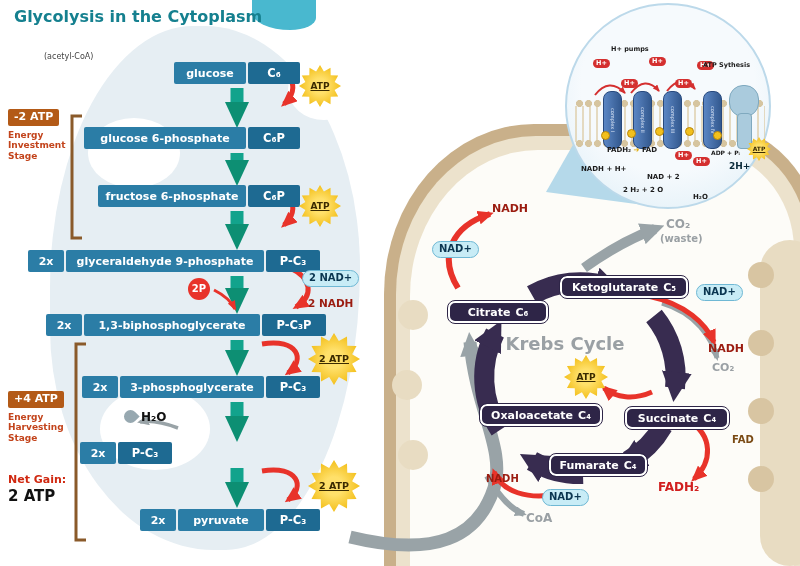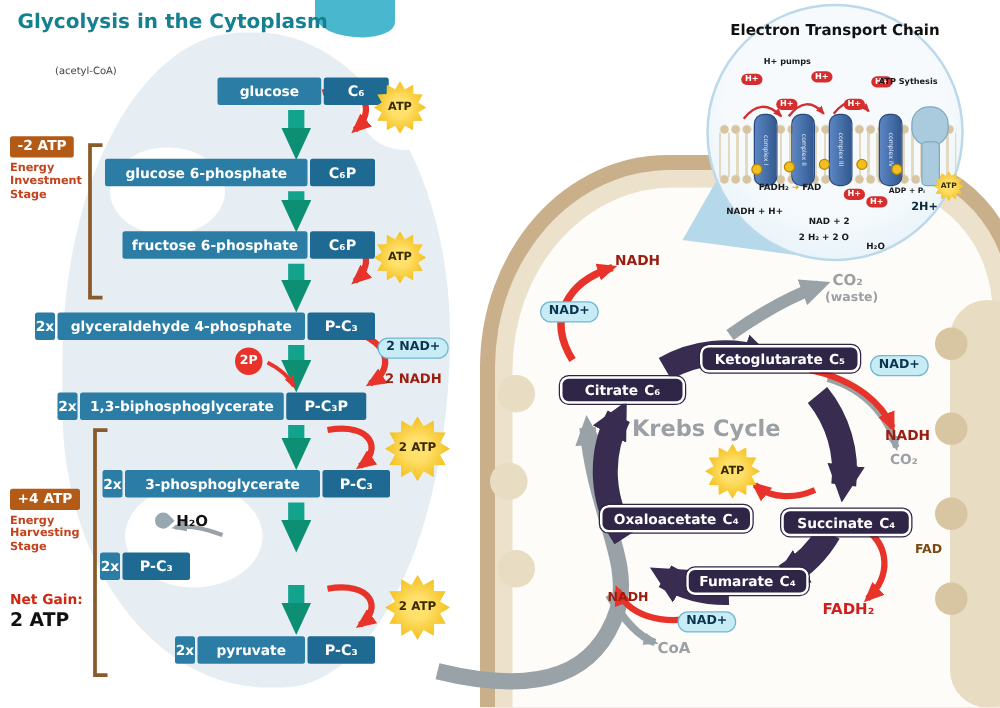--- a/index.html
+++ b/index.html
@@ -9,26 +9,26 @@
   .blob{position:absolute;z-index:0;}
   
   .mito{position:absolute;z-index:0;box-sizing:border-box;}
   
   #overlay{position:absolute;left:0;top:0;z-index:2;pointer-events:none;}
   
   .row{position:absolute;display:flex;gap:2px;height:22px;z-index:3;}
   .sbox{background:#2b7da6;color:#fff;font-weight:bold;font-size:11px;display:flex;
         align-items:center;justify-content:center;border-radius:2px;white-space:nowrap;}
   .fbox{background:#1e6a92;font-size:11.5px;}
-  .pbox{width:16px;text-align:center;}
+  .pbox{width:36px;text-align:center;}
   
   .burst{position:absolute;display:flex;align-items:center;justify-content:center;
     font-weight:bold;color:#3a2a00;z-index:3;text-align:left;line-height:1;
     background:radial-gradient(circle,#ffe06a 25%,#f2bd16 75%);
-    clip-path:polygon(100% 50%,84.8% 59.3%,93.3% 75%,75.5% 75.5%,75% 93.3%,59.3% 84.8%,50% 100%,40.7% 84.8%,25% 93.3%,24.5% 75.5%,6.7% 75%,15.2% 59.3%,0% 50%,15.2% 40.7%,6.7% 25%,24.5% 24.5%,25% 6.7%,40.7% 15.2%,50% 0%,59.3% 15.2%,75% 6.7%,75.5% 24.5%,93.3% 25%,84.8% 40.7%);}
+    clip-path:polygon(100% 50%,84.8% 59.3%,93.3% 75%,75.5% 75.5%,75% 93.3%,59.3% 84.8%,50% 100%,40.7% 84.8%,25% 93.3%,24.5% 75.5%,6.7% 75%,15.2% 59.3%,0% 50%,15.2% 40.7%,6.7% 25%,24.5% 24.5%,25% 6.7%,40.7% 15.2%,50% 0%,59.3% 15.2%,75% 6.7%,75.5% 24.5%,93.3% 25%,84.8% 40.7%);text-decoration:underline;}
   
   .pill{position:absolute;background:#c8ecf6;border:1px solid #6fb8d4;color:#0a3550;
         font-weight:bold;font-size:10px;border-radius:9px;padding:1px 6px;line-height:1.25;
         z-index:3;white-space:nowrap;}
   
   .kbox{position:absolute;height:22px;background:#2e2547;border:2px solid #fff;
         outline:1px solid #2e2547;border-radius:7px;color:#fff;display:flex;gap:5px;
         align-items:center;justify-content:center;font-weight:bold;font-size:11px;
         box-sizing:border-box;z-index:3;white-space:nowrap;}
   .txt{position:absolute;font-weight:bold;z-index:3;white-space:nowrap;line-height:1.15;}
@@ -159,44 +159,44 @@
 Investment
 Stage</div>
   <div class="txt" style="left:8px;top:391px;background:#b35a17;color:#fff;font-size:11px;padding:2px 6px;border-radius:2px;">+4 ATP</div>
   <div class="txt pre" style="left:8px;top:412px;color:#c3441c;font-size:9px;">Energy
 Harvesting
 Stage</div>
   <div class="txt" style="left:8px;top:474px;color:#d02810;font-size:11px;">Net Gain:</div>
   <div class="txt" style="left:8px;top:488px;color:#111;font-size:15px;">2 ATP</div>
 
   <div class="row" style="left:174px;top:62px;">
-    <div class="sbox" style="width:83px">glucose</div>
+    <div class="sbox" style="width:72px">glucose</div>
     <div class="sbox fbox" style="width:52px">C₆</div>
   </div>
   <div class="row" style="left:84px;top:127px;">
     <div class="sbox" style="width:162px">glucose 6-phosphate</div>
     <div class="sbox fbox" style="width:52px">C₆P</div>
   </div>
   <div class="row" style="left:98px;top:185px;">
     <div class="sbox" style="width:148px">fructose 6-phosphate</div>
     <div class="sbox fbox" style="width:52px">C₆P</div>
   </div>
   <div class="row" style="left:28px;top:250px;">
     <div class="sbox pbox">2x</div>
-    <div class="sbox" style="width:198px">glyceraldehyde 4-phosphate</div>
+    <div class="sbox" style="width:198px">glyceraldehyde 9-phosphate</div>
     <div class="sbox fbox" style="width:54px">P-C₃</div>
   </div>
   <div class="row" style="left:46px;top:314px;">
     <div class="sbox pbox">2x</div>
-    <div class="sbox" style="width:163px">1,3-biphosphoglycerate</div>
+    <div class="sbox" style="width:176px">1,3-biphosphoglycerate</div>
     <div class="sbox fbox" style="width:64px">P-C₃P</div>
   </div>
   <div class="row" style="left:82px;top:376px;">
     <div class="sbox pbox">2x</div>
-    <div class="sbox" style="width:156px">3-phosphoglycerate</div>
+    <div class="sbox" style="width:144px">3-phosphoglycerate</div>
     <div class="sbox fbox" style="width:54px">P-C₃</div>
   </div>
   <div class="row" style="left:80px;top:442px;">
     <div class="sbox pbox">2x</div>
     <div class="sbox fbox" style="width:54px">P-C₃</div>
   </div>
   <div class="row" style="left:140px;top:509px;">
     <div class="sbox pbox">2x</div>
     <div class="sbox" style="width:86px">pyruvate</div>
     <div class="sbox fbox" style="width:54px">P-C₃</div>
@@ -298,30 +298,29 @@
     <div class="edot" style="left:146px;top:126px;"></div>
 
     <div class="ehpill" style="left:26px;top:54px;">H+</div>
     <div class="ehpill" style="left:54px;top:74px;">H+</div>
     <div class="ehpill" style="left:82px;top:52px;">H+</div>
     <div class="ehpill" style="left:108px;top:74px;">H+</div>
     <div class="ehpill" style="left:130px;top:56px;">H+</div>
     <div class="ehpill" style="left:108px;top:146px;">H+</div>
     <div class="ehpill" style="left:126px;top:152px;">H+</div>
 
-    <div class="etxt" style="left:0;right:0;top:12px;text-align:center;font-size:12px;color:#111;">Electron Transport Chain</div>
     <div class="etxt" style="left:44px;top:40px;font-size:6.5px;">H+ pumps</div>
     <div class="etxt" style="left:136px;top:56px;font-size:6.5px;">ATP Sythesis</div>
     <div class="etxt" style="left:40px;top:141px;">
       <span>FADH₂</span>
       <span style="color:#e0a800;">➔</span>
       <span>FAD</span>
     </div>
     <div class="etxt" style="left:14px;top:160px;">NADH + H+</div>
     <div class="etxt" style="left:80px;top:168px;">NAD + 2</div>
-    <div class="etxt" style="left:72px;top:181px;">2 H₂ + 2 O</div>
+    <div class="etxt" style="left:56px;top:181px;">2 H₂ + 2 O</div>
     <div class="etxt" style="left:126px;top:188px;">H₂O</div>
     <div class="etxt" style="left:144px;top:144px;font-size:6px;">ADP + Pᵢ</div>
     <div class="etxt" style="left:162px;top:156px;font-size:9px;color:#0a2a3a;">2H+</div>
     <div class="burst" style="left:180px;top:132px;width:24px;height:24px;font-size:6px;">ATP</div>
   </div>
 
 </div>
 
 </body></html>

